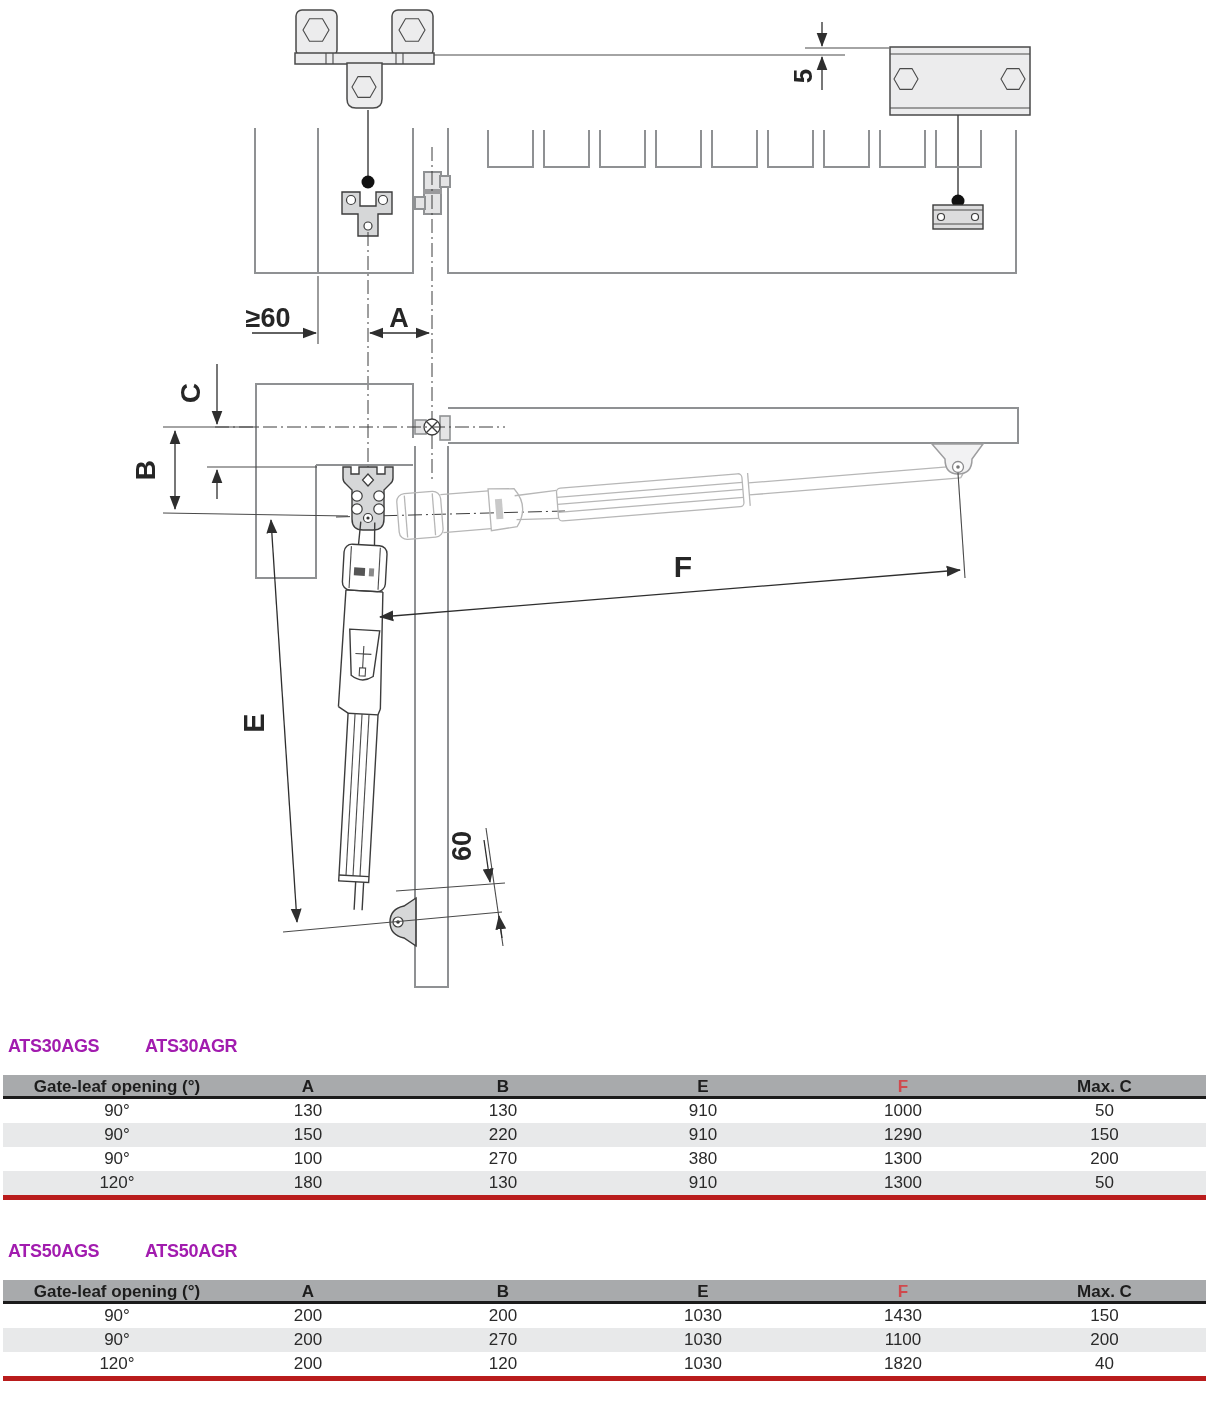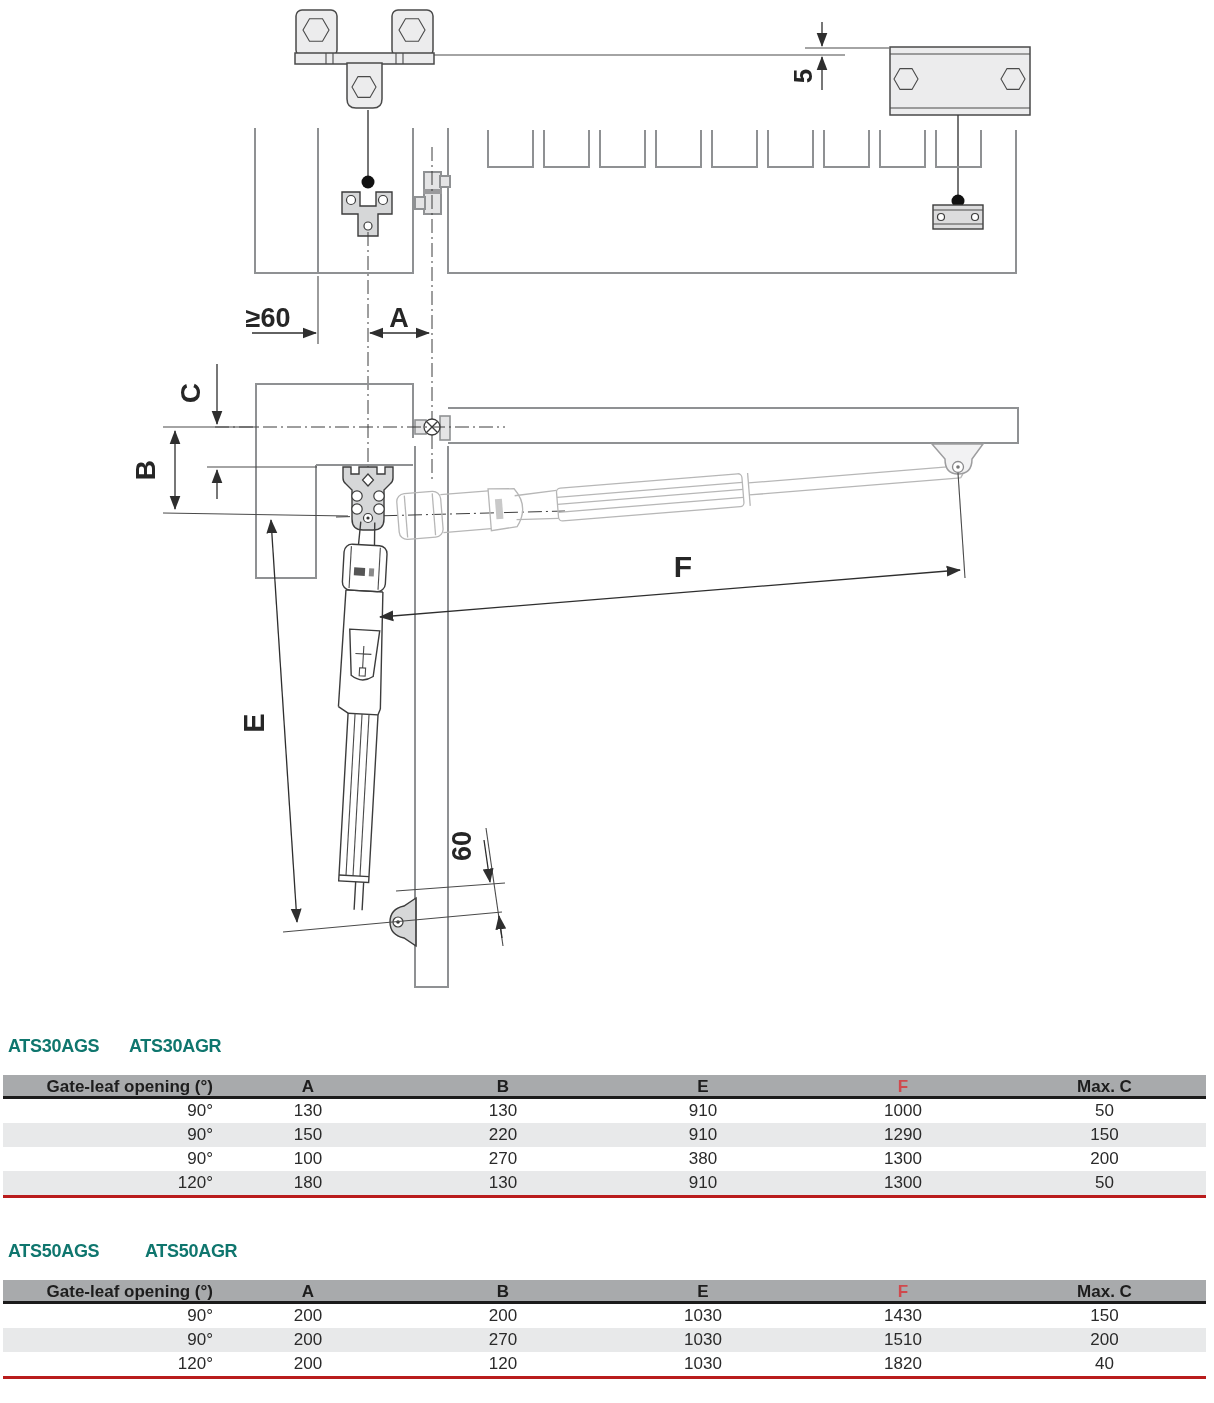--- a/index.html
+++ b/index.html
@@ -5,28 +5,28 @@
   :root{
     --accent-red:#d0494d;
     --header-bg:#a8aaac;
     --row-alt-bg:#e8e9ea;
     --ink:#2a2a2a;
   }
   *{margin:0;padding:0;box-sizing:border-box;}
   body{background:#ffffff;font-family:"Liberation Sans",sans-serif;color:var(--ink);}
   .page{position:relative;width:1214px;height:1403px;background:#fff;overflow:hidden;}
   .drawing{position:absolute;left:0;top:0;}
-  .model-label{position:absolute;font-size:18px;font-weight:bold;color:#0f766e;letter-spacing:-0.3px;}
+  .model-label{position:absolute;font-size:18px;font-weight:bold;color:#a21caf;letter-spacing:-0.3px;}
   .dtable{position:absolute;left:3px;width:1203px;font-size:17px;}
   .tr{display:grid;grid-template-columns:210px 190px 200px 200px 200px 203px;height:24px;line-height:24px;}
   .thead{background:var(--header-bg);font-weight:bold;color:#1d1d1d;border-bottom:3px solid #1b1b1b;}
   .tbody .tr:nth-child(even){background:var(--row-alt-bg);}
-  .tbody{border-bottom:3px solid #b91c1c;}
+  .tbody{border-bottom:5px solid #b91c1c;}
   .td,.th{display:block;text-align:center;white-space:nowrap;overflow:hidden;}
-  .td:first-child,.th:first-child{text-align:right;padding-left:18px;}
+  .td:first-child,.th:first-child{text-align:center;padding-left:18px;}
   .th.red{color:var(--accent-red);}
   svg text{font-family:"Liberation Sans",sans-serif;font-weight:bold;fill:#262626;}
   .gray-line{stroke:#8f9193;stroke-width:2;fill:none;}
   .dark-line{stroke:#3c3c3c;stroke-width:1.4;fill:none;}
   .thin{stroke:#4a4a4a;stroke-width:1.1;fill:none;}
   .dim{stroke:#2e2e2e;stroke-width:1.3;fill:none;}
   .cline{stroke:#3c3c3c;stroke-width:1;fill:none;stroke-dasharray:14 4 2 4;}
   .ghost{stroke:#b7b7b7;stroke-width:1.3;fill:none;}
   .bracket-fill{fill:#d6d7d8;stroke:#3c3c3c;stroke-width:1.4;}
   .lightfill{fill:#ececed;stroke:#4a4a4a;stroke-width:1.5;}
@@ -236,21 +236,21 @@
     <g>
       <line class="thin" x1="396" y1="891" x2="505" y2="883"></line>
       <line class="thin" x1="486" y1="828" x2="503" y2="946"></line>
       <line class="dim" x1="484" y1="840" x2="490" y2="882" marker-end="url(#arr)"></line>
       <line class="dim" x1="502" y1="938" x2="499" y2="916" marker-end="url(#arr)"></line>
       <text transform="rotate(-90 471 846)" x="471" y="846" font-size="27" text-anchor="middle">60</text>
     </g>
   </svg>
 
   <span class="model-label" style="left:8px;top:1036px">ATS30AGS</span>
-  <span class="model-label" style="left:129px;top:1036px">ATS30AGR</span>
+  <span class="model-label" style="left:145px;top:1036px">ATS30AGR</span>
 
   <div class="dtable" style="top:1075px">
     <div class="tr thead">
       <span class="th">Gate-leaf opening (°)</span>
       <span class="th">A</span>
       <span class="th">B</span>
       <span class="th">E</span>
       <span class="th red">F</span>
       <span class="th">Max. C</span>
     </div>
@@ -309,21 +309,21 @@
         <span class="td">200</span>
         <span class="td">1030</span>
         <span class="td">1430</span>
         <span class="td">150</span>
       </div>
       <div class="tr">
         <span class="td">90°</span>
         <span class="td">200</span>
         <span class="td">270</span>
         <span class="td">1030</span>
-        <span class="td">1510</span>
+        <span class="td">1100</span>
         <span class="td">200</span>
       </div>
       <div class="tr">
         <span class="td">120°</span>
         <span class="td">200</span>
         <span class="td">120</span>
         <span class="td">1030</span>
         <span class="td">1820</span>
         <span class="td">40</span>
       </div>

